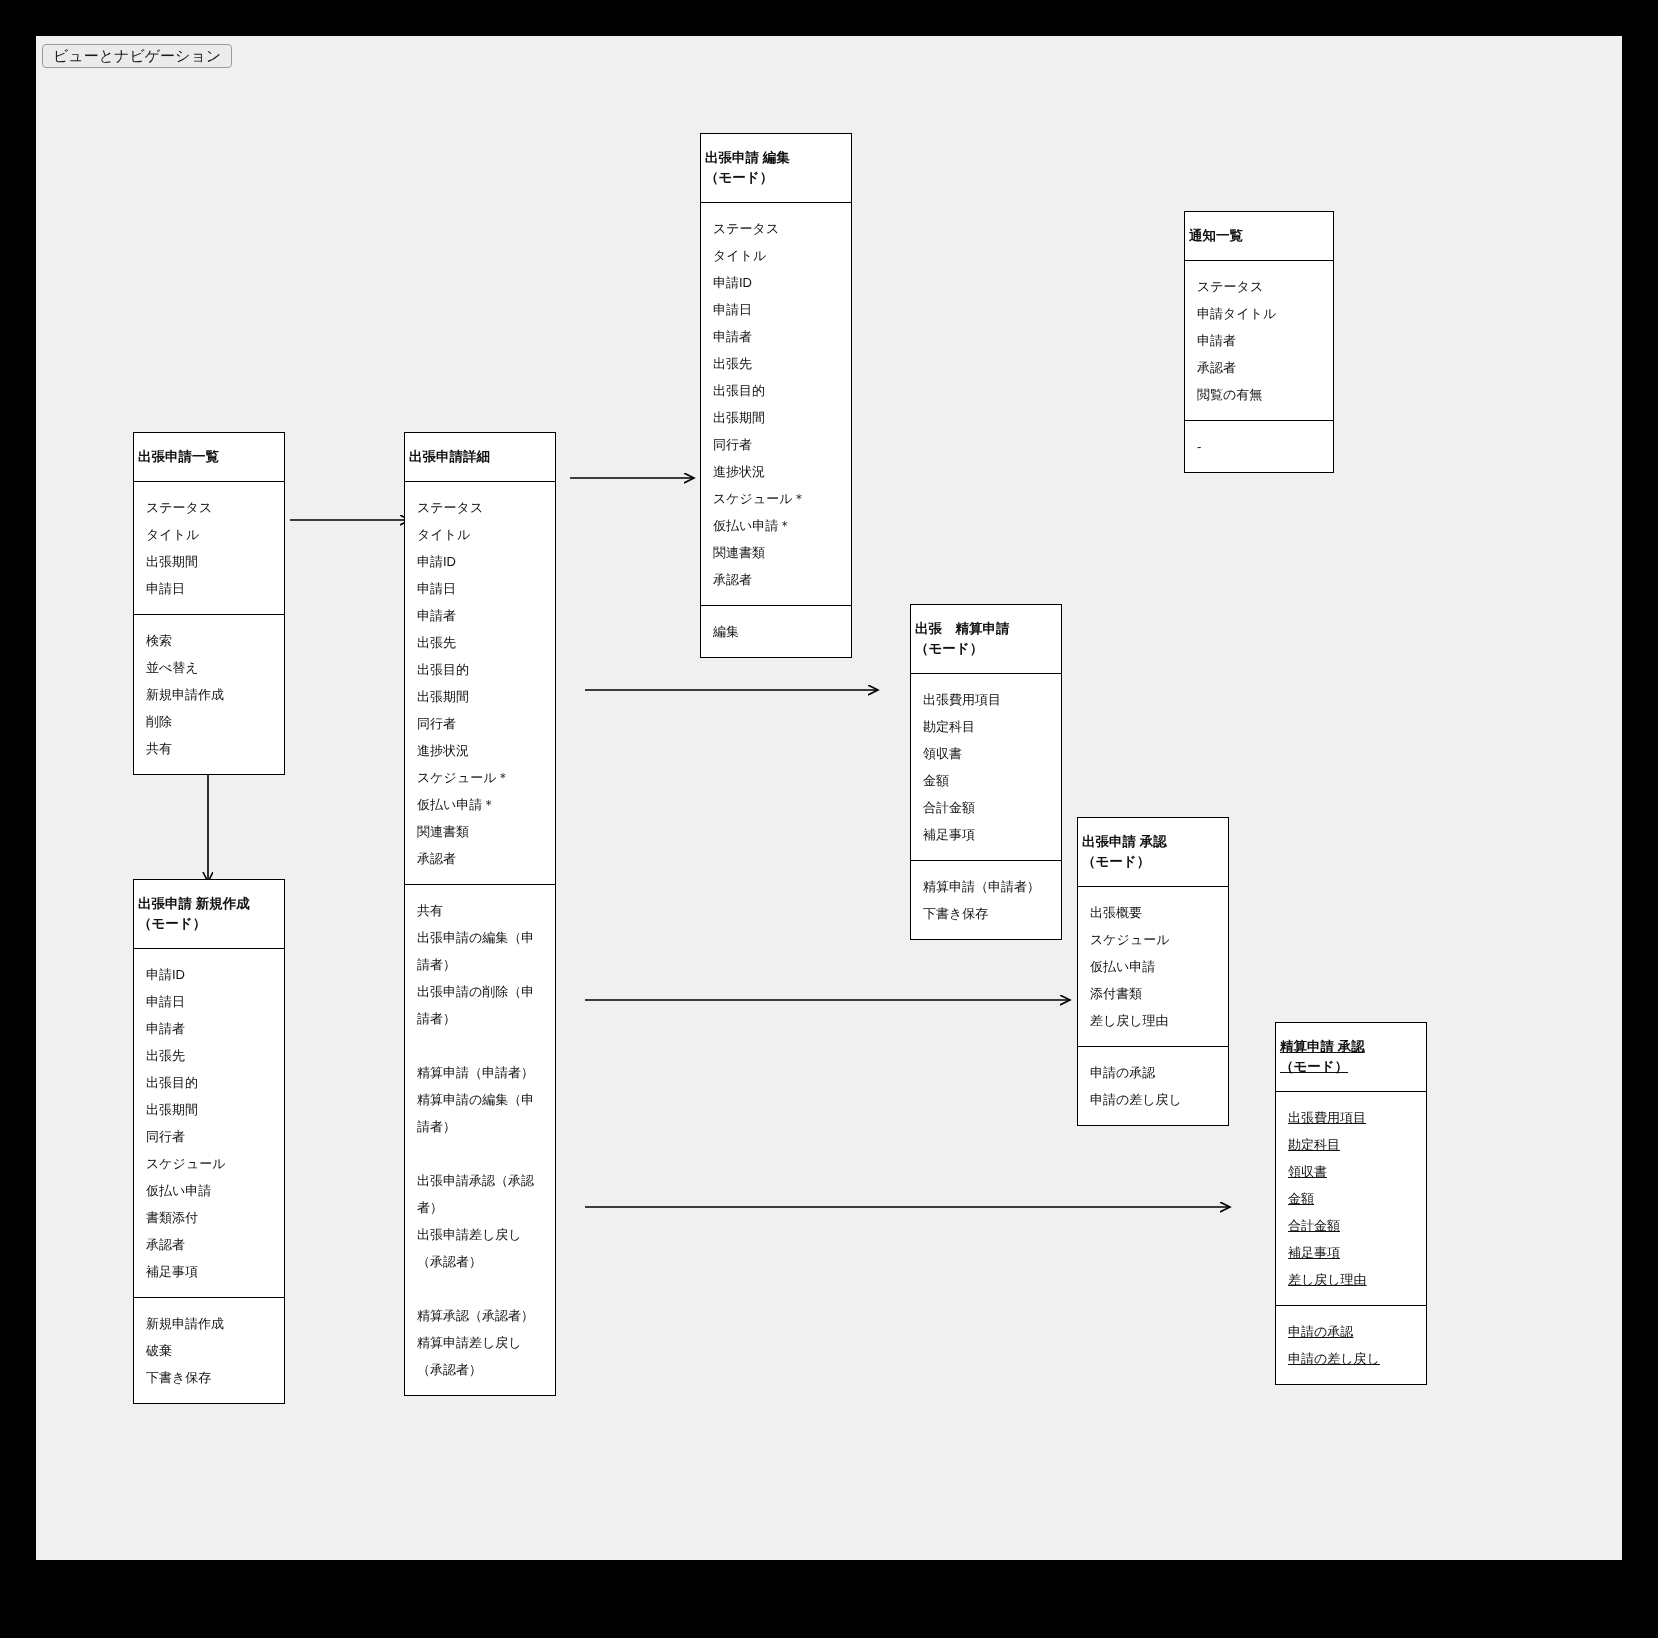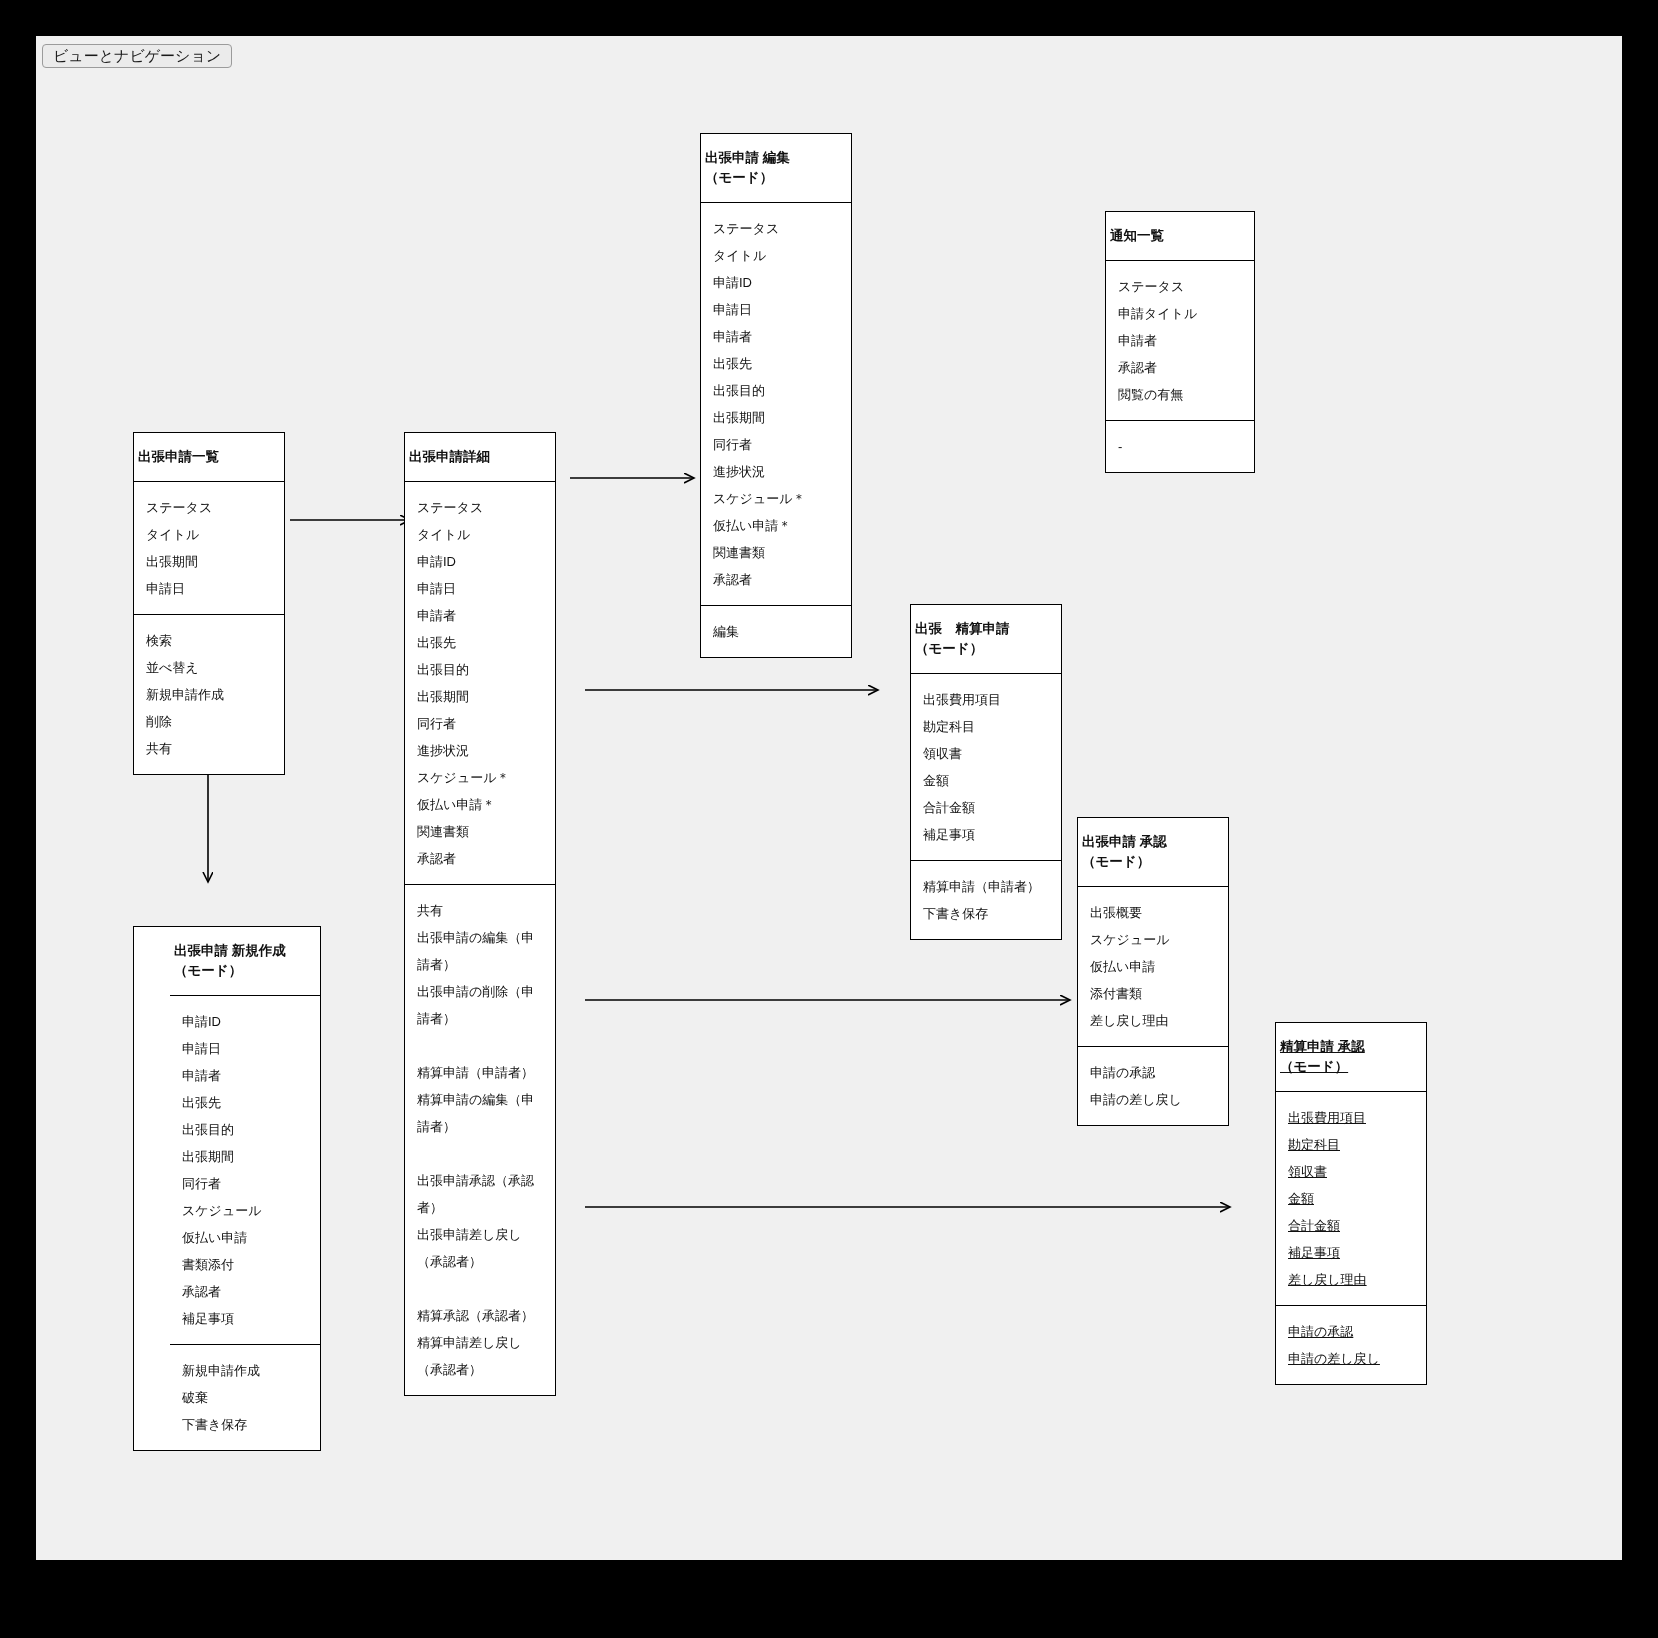--- a/index.html
+++ b/index.html
@@ -52,25 +52,25 @@
     line-height:27px;
     padding:0 12px;
     overflow-wrap:break-word;
   }
   .item.blank{ height:27px; }
 
   
   #box-trip-request-list      { left:97px;   top:396px; }
   #box-trip-request-detail    { left:368px;  top:396px; }
   #box-trip-request-edit      { left:664px;  top:97px;  }
-  #box-notification-list      { left:1069px; top:175px; width:148px; }
+  #box-notification-list      { left:1148px; top:175px; width:148px; }
   #box-trip-expense-request   { left:874px;  top:568px; }
   #box-trip-request-approval  { left:1041px; top:781px; }
   #box-expense-request-approval{ left:1239px; top:986px;text-decoration:underline; }
-  #box-trip-request-new       { left:97px;   top:890px;padding-left:36px; }
+  #box-trip-request-new       { left:97px;   top:843px; }
 
   .arrows{
     position:absolute;
     left:0; top:0;
     width:1586px; height:1524px;
     pointer-events:none;
   }
 </style>
 </head>
 <body>

